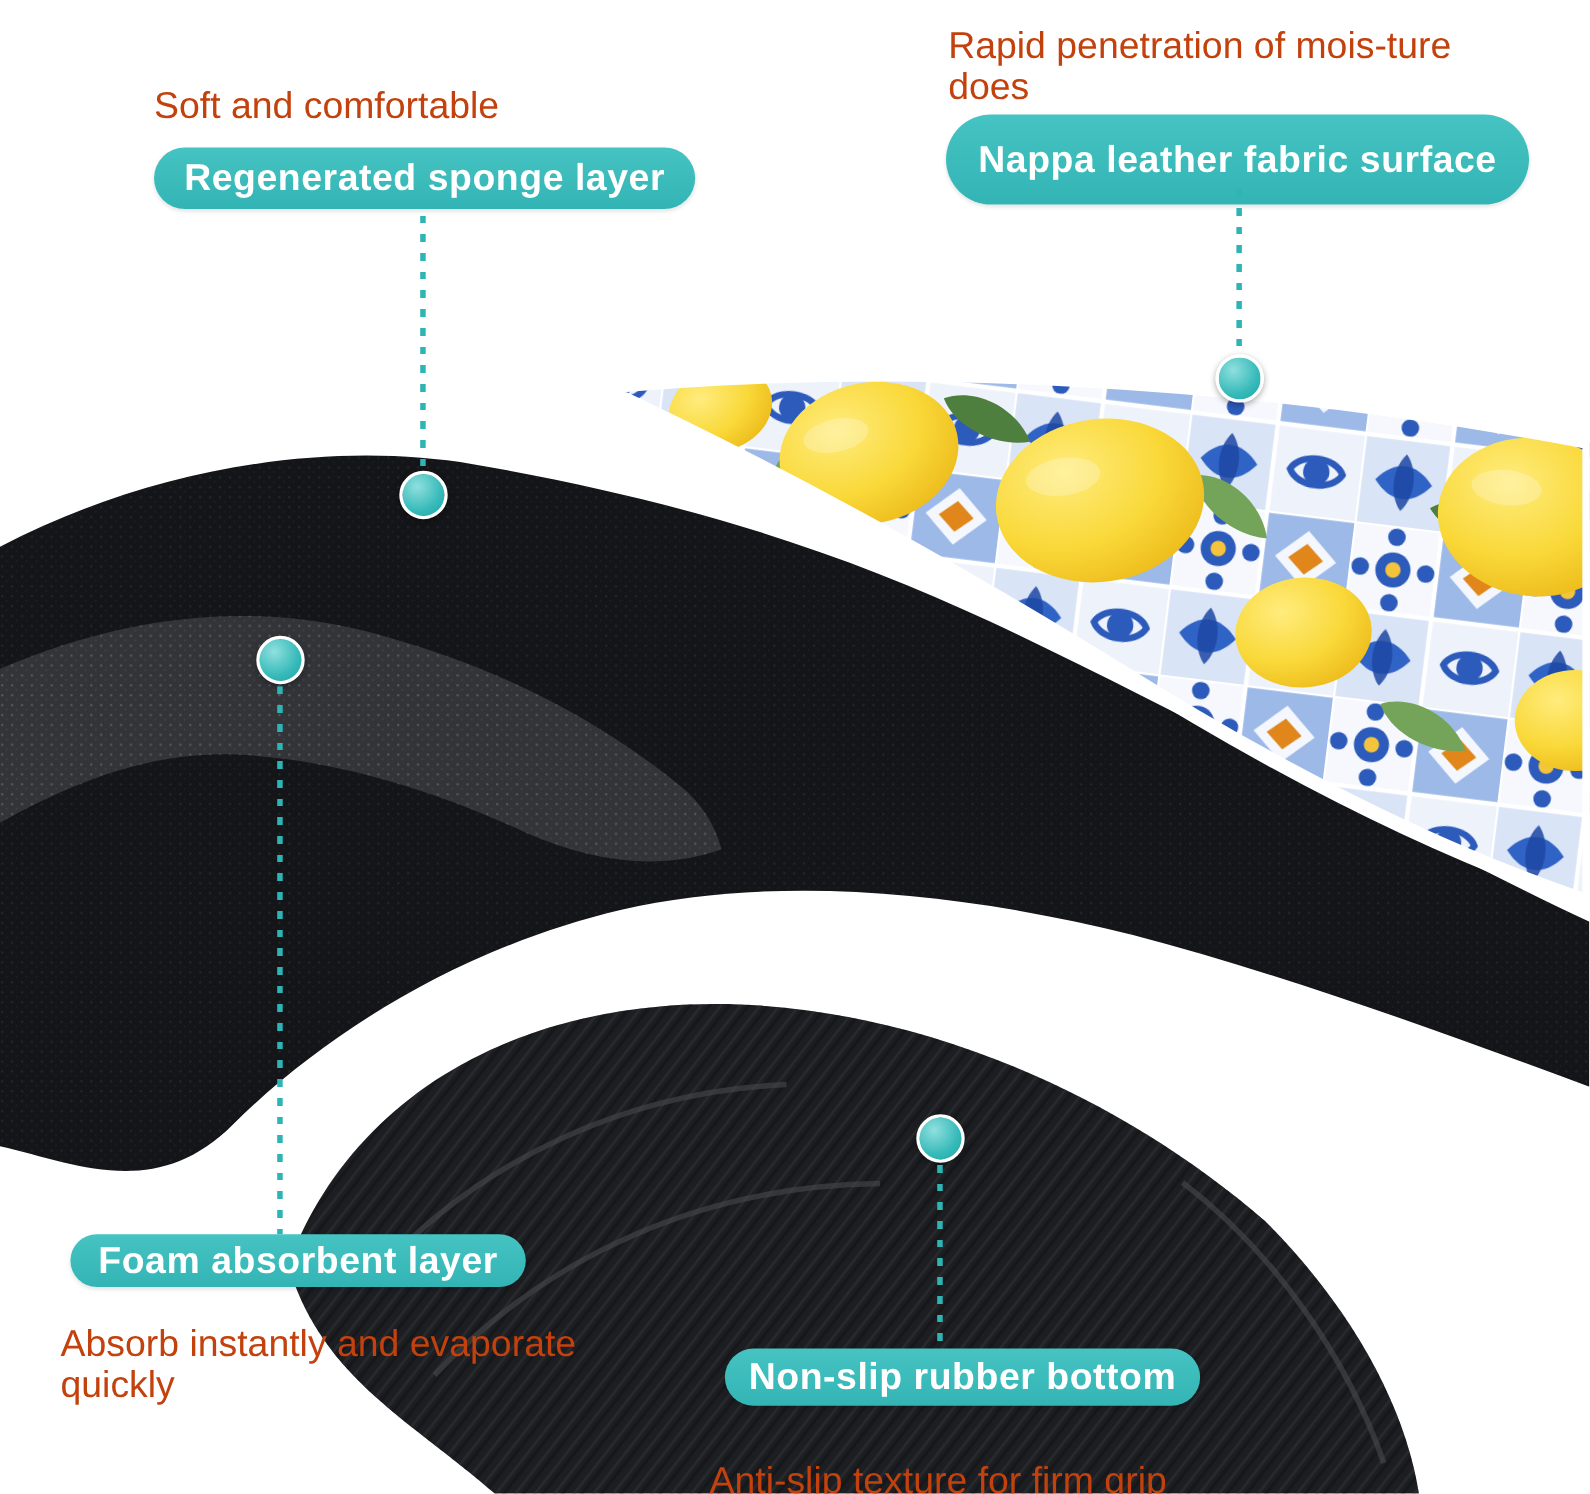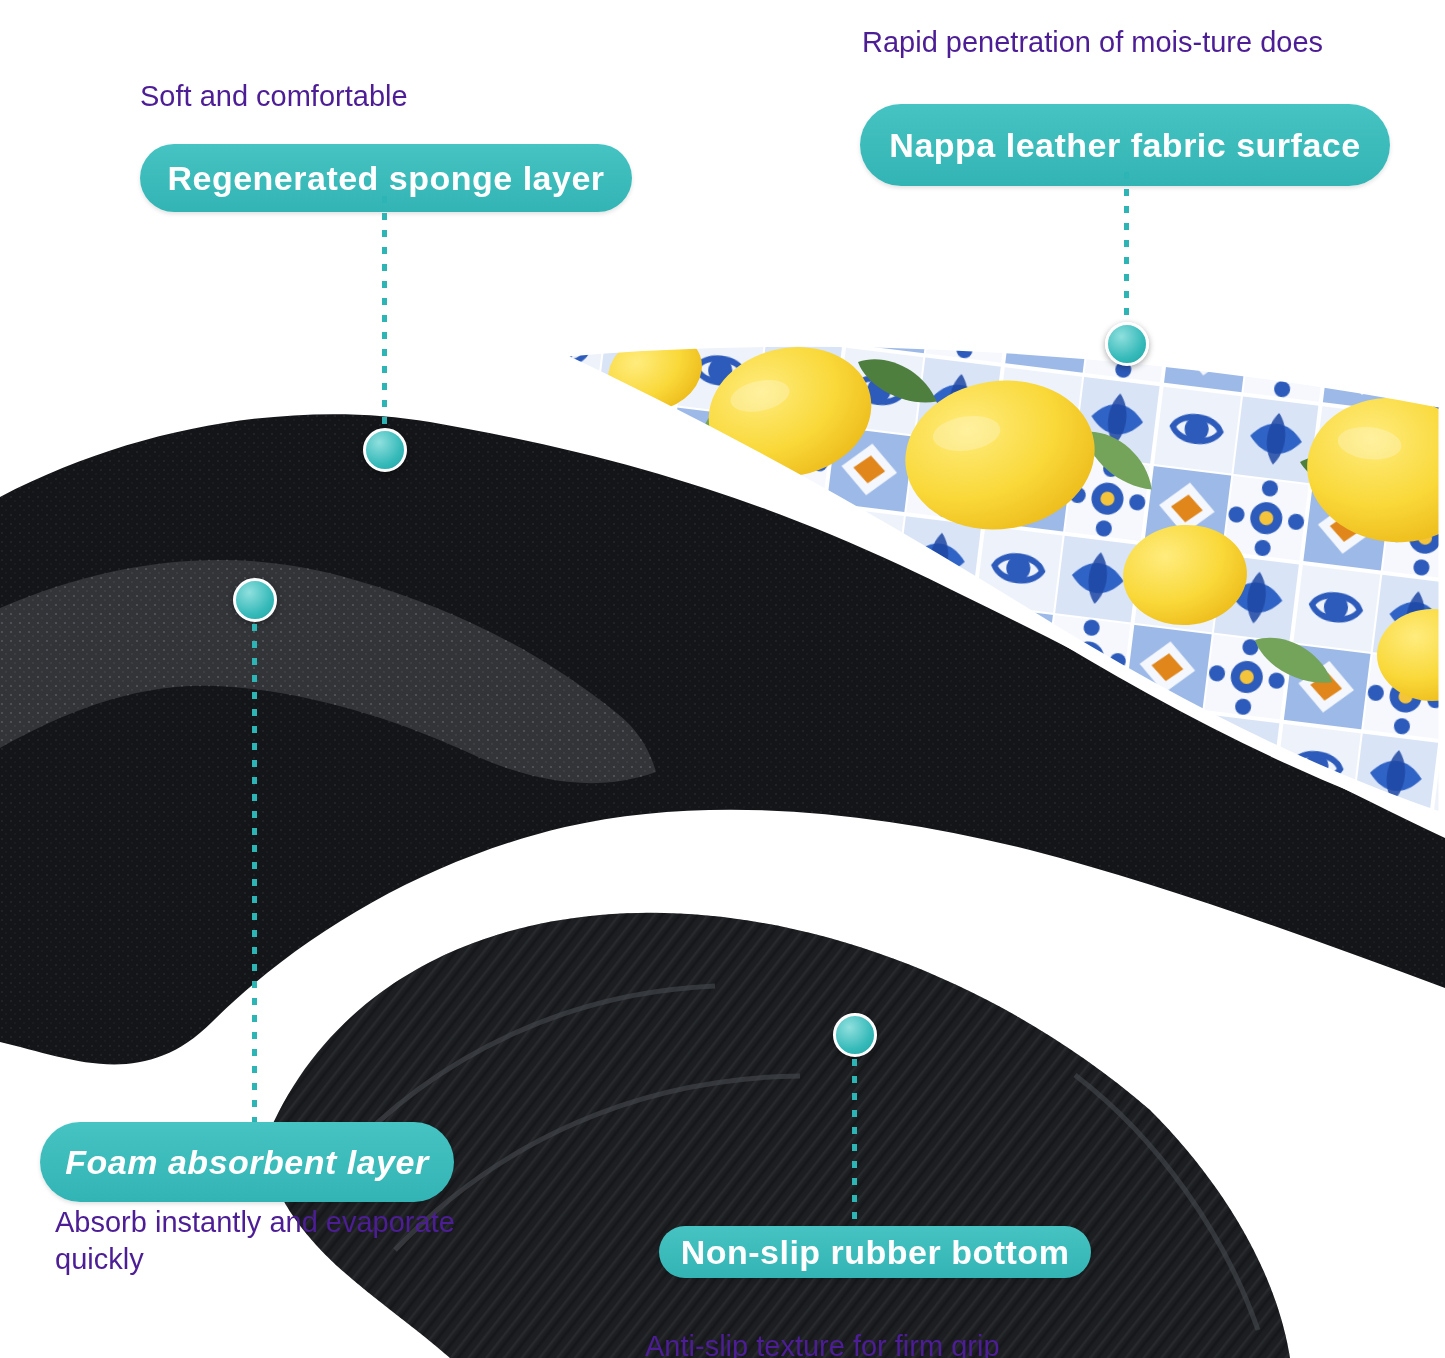--- a/index.html
+++ b/index.html
@@ -16,21 +16,21 @@
     display:flex;align-items:center;justify-content:center;
     background:linear-gradient(180deg,#46c3c3,#33b4b4);
     color:#ffffff;font-weight:bold;font-size:34px;
     border-radius:999px;
     letter-spacing:.5px;
     box-shadow:0 2px 4px rgba(0,0,0,.12);
     white-space:nowrap;
   }
   .note{
     position:absolute;
-    color:#4c1d95;font-size:29px;line-height:37px;
+    color:#c2410c;font-size:34px;line-height:37px;
   }
   .note.center{}
   .dotline{
     position:absolute;width:5px;
     background-image:repeating-linear-gradient(to bottom,#2db4b4 0 7px,rgba(0,0,0,0) 7px 17px);
   }
   .dot{
     position:absolute;width:44px;height:44px;box-sizing:border-box;
     border-radius:50%;
     border:3px solid #ffffff;
@@ -136,34 +136,34 @@
         </g>
         <g transform="translate(1432,655)">
           <ellipse rx="55" ry="46" fill="url(#lemonG)"></ellipse>
         </g>
       </g>
       <path d="M545,352 C820,326 1140,344 1445,402 L1445,820 C1295,770 1150,692 1022,612 C902,538 742,444 545,352 Z" fill="none" stroke="#ffffff" stroke-width="13"></path>
     </g>
   </svg>
 
   <div class="note center" style="left:140px;top:78px;width:492px;">Soft and comfortable</div>
-  <div class="pill" style="left:140px;top:144px;width:492px;height:68px;">Regenerated sponge layer</div>
+  <div class="pill" style="left:140px;top:134px;width:492px;height:56px;">Regenerated sponge layer</div>
   <div class="dotline" style="left:382px;top:196px;height:234px;"></div>
   <div class="dot" style="left:363px;top:428px;"></div>
 
   <div class="note" style="left:862px;top:24px;width:540px;">
     <div>Rapid penetration of mois-ture does</div>
   </div>
   <div class="pill" style="left:860px;top:104px;width:530px;height:82px;">Nappa leather fabric surface</div>
   <div class="dotline" style="left:1124px;top:172px;height:152px;"></div>
   <div class="dot" style="left:1105px;top:322px;"></div>
 
   <div class="dot" style="left:233px;top:578px;"></div>
   <div class="dotline" style="left:252px;top:624px;height:498px;"></div>
-  <div class="pill" style="left:40px;top:1122px;width:414px;height:80px;font-style:italic;">Foam absorbent layer</div>
+  <div class="pill" style="left:64px;top:1122px;width:414px;height:48px;">Foam absorbent layer</div>
   <div class="note" style="left:55px;top:1204px;width:470px;">
     <div>Absorb instantly and evaporate</div>
     <div>quickly</div>
   </div>
 
   <div class="dot" style="left:833px;top:1013px;"></div>
   <div class="dotline" style="left:852px;top:1059px;height:168px;"></div>
   <div class="pill" style="left:659px;top:1226px;width:432px;height:52px;">Non-slip rubber bottom</div>
   <div class="note center" style="left:645px;top:1328px;width:432px;text-decoration:underline;">Anti-slip texture for firm grip</div>
 

